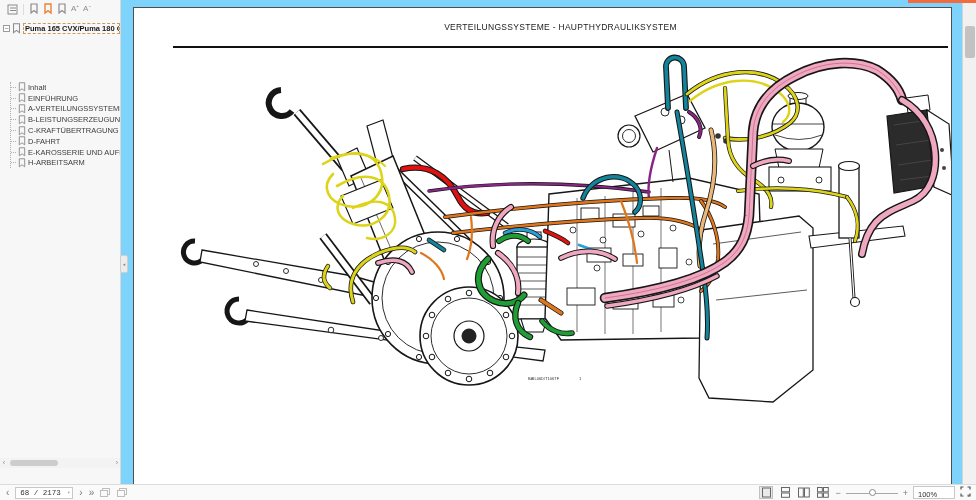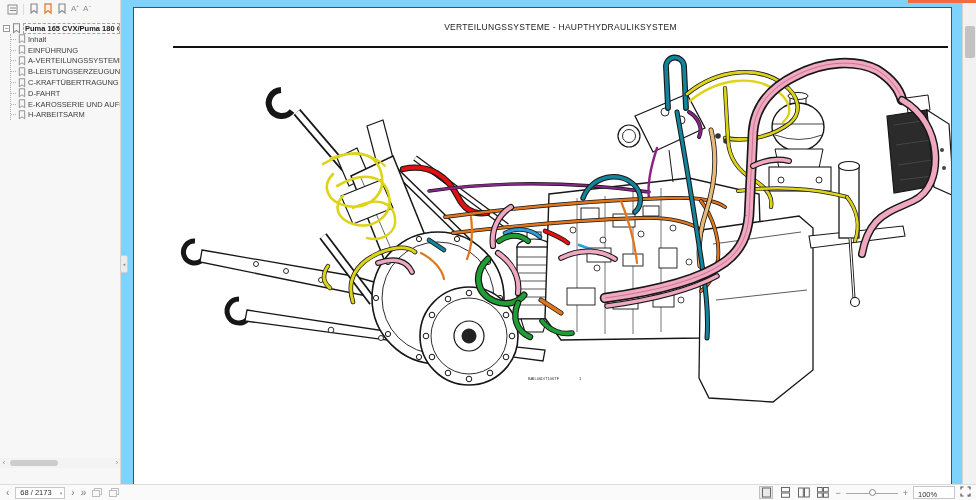--- a/index.html
+++ b/index.html
@@ -12,21 +12,21 @@
   .sb-toolbar { display:flex; align-items:center; gap:4px; padding:3px 0 4px 7px; }
   .sb-toolbar svg { display:block; }
   .sb-sep { width:1px; height:11px; background:#dcdcdc; margin:0 1px; }
   .sb-atool { font-size:8px; color:#8b8b8b; line-height:10px; }
   .bm-tree { padding:4px 0 0 3px; font-size:7.5px; color:#3c3c3c; }
   .bm-root { display:flex; align-items:center; gap:2px; white-space:nowrap; height:11px; }
   .bm-expander { width:7px; height:7px; border:1px solid #9a9a9a; background:#fff; color:#666; font-size:7px; line-height:5px; text-align:center; flex:0 0 auto; }
   .bm-flag { flex:0 0 auto; }
   .bm-flag path { fill:none; stroke:#8a8a8a; stroke-width:1.2; }
   .bm-root-label { font-weight:bold; color:#1a1a1a; border:1px dashed #cf9a55; padding:0 1px; overflow:hidden; }
-  .bm-children { margin-left:7px; border-left:1px dotted #b0b0b0; }
+  .bm-children { margin-left:7px; border-left:1px dotted #b0b0b0;margin-top:48px; }
   .bm-row { display:flex; align-items:center; gap:2px; height:10.8px; white-space:nowrap; overflow:hidden; }
   .bm-dash { width:5px; border-top:1px dotted #b0b0b0; flex:0 0 auto; }
   .bm-label { overflow:hidden; }
 
   
   #sb-hscroll { position:absolute; left:0; bottom:16px; width:121px; height:10px; background:#f3f3f3; display:flex; align-items:center; }
   #sb-hscroll .arr { font-size:7px; color:#8a8a8a; width:8px; text-align:center; line-height:10px; }
   #sb-hscroll .track { position:relative; flex:1; height:10px; }
   #sb-hscroll .thumb { position:absolute; left:2px; top:2px; width:48px; height:6px; background:#cdcdcd; border-radius:3px; }
 
@@ -45,21 +45,21 @@
 
   
   #vscroll { position:absolute; right:0; top:0; width:14px; height:484px; background:#f1f1f1; border-left:1px solid #d5d5d5; }
   #vscroll .thumb { position:absolute; left:2px; top:26px; width:10px; height:32px; background:#c2c2c2; border-radius:2px; }
   #top-accent { position:absolute; left:908px; top:0; width:68px; height:3px; z-index:9; }
 
   
   #statusbar { position:absolute; left:0; bottom:0; width:976px; height:16px; background:#fafafa; border-top:1px solid #dcdcdc; display:flex; align-items:center; font-size:8px; color:#555; }
   .sb-left { display:flex; align-items:center; gap:6px; padding-left:6px; }
   .nav-arrow { font-size:10px; color:#777; line-height:12px; }
-  #pagebox { width:50px; height:12px; background:#fff; border:1px solid #c8c8c8; display:flex; align-items:center; font-size:7.5px; color:#333; padding:0 2px 0 4px; }
+  #pagebox { width:58px; height:12px; background:#fff; border:1px solid #c8c8c8; display:flex; align-items:center; font-size:7.5px; color:#333; padding:0 2px 0 4px;font-family:Liberation Mono, monospace; }
   #pagebox .caret { margin-left:auto; font-size:5px; color:#999; }
   .hist-icon { position:relative; width:11px; height:10px; }
   .hist-icon .b1 { position:absolute; left:2px; top:0; width:8px; height:7px; border:1px solid #bdbdbd; background:#fafafa; }
   .hist-icon .b2 { position:absolute; left:0; top:2px; width:8px; height:7px; border:1px solid #bdbdbd; background:#fafafa; }
   .sb-right { margin-left:auto; display:flex; align-items:center; gap:5px; padding-right:5px; }
   .layout-icon { width:14px; height:13px; display:flex; align-items:center; justify-content:center; }
   .layout-icon.selected { background:#e9e9e9; border:1px solid #c0c0c0; }
   .zoom-minus,.zoom-plus { font-size:9px; color:#777; }
   #zoom-slider { position:relative; width:52px; height:10px; }
   #zoom-slider .track { position:absolute; left:0; right:0; top:5px; height:1px; background:#a8a8a8; }

